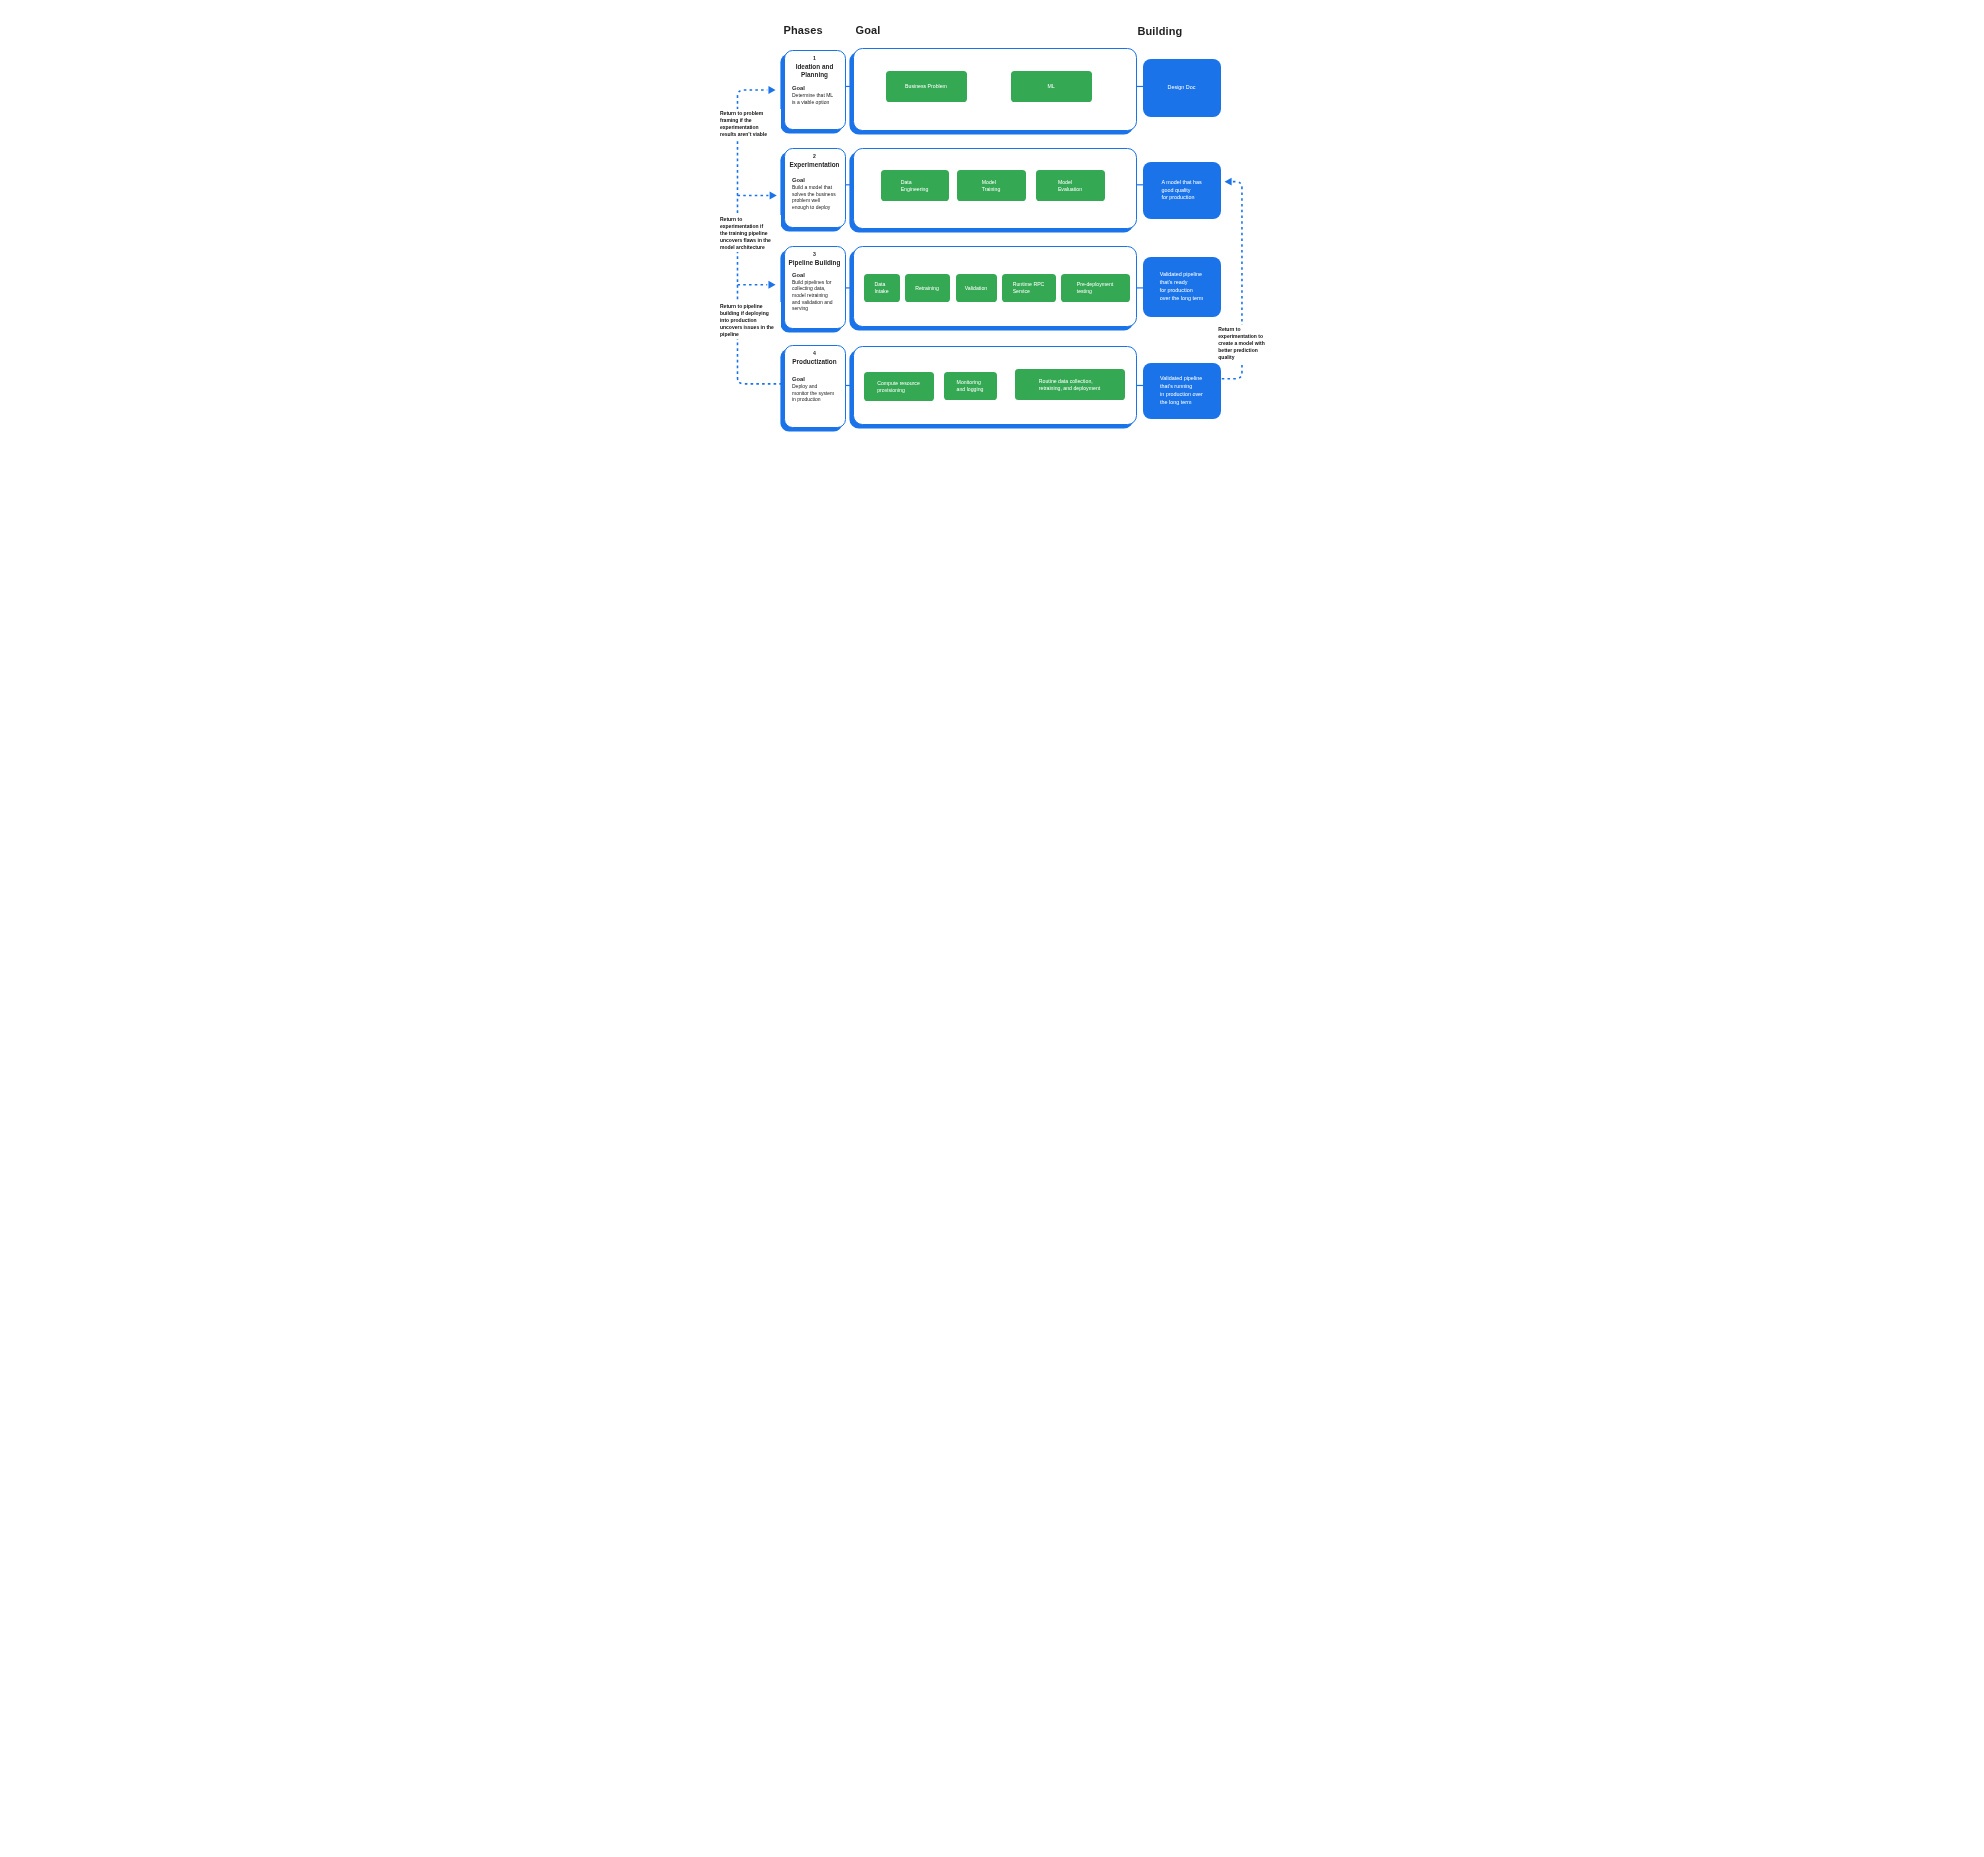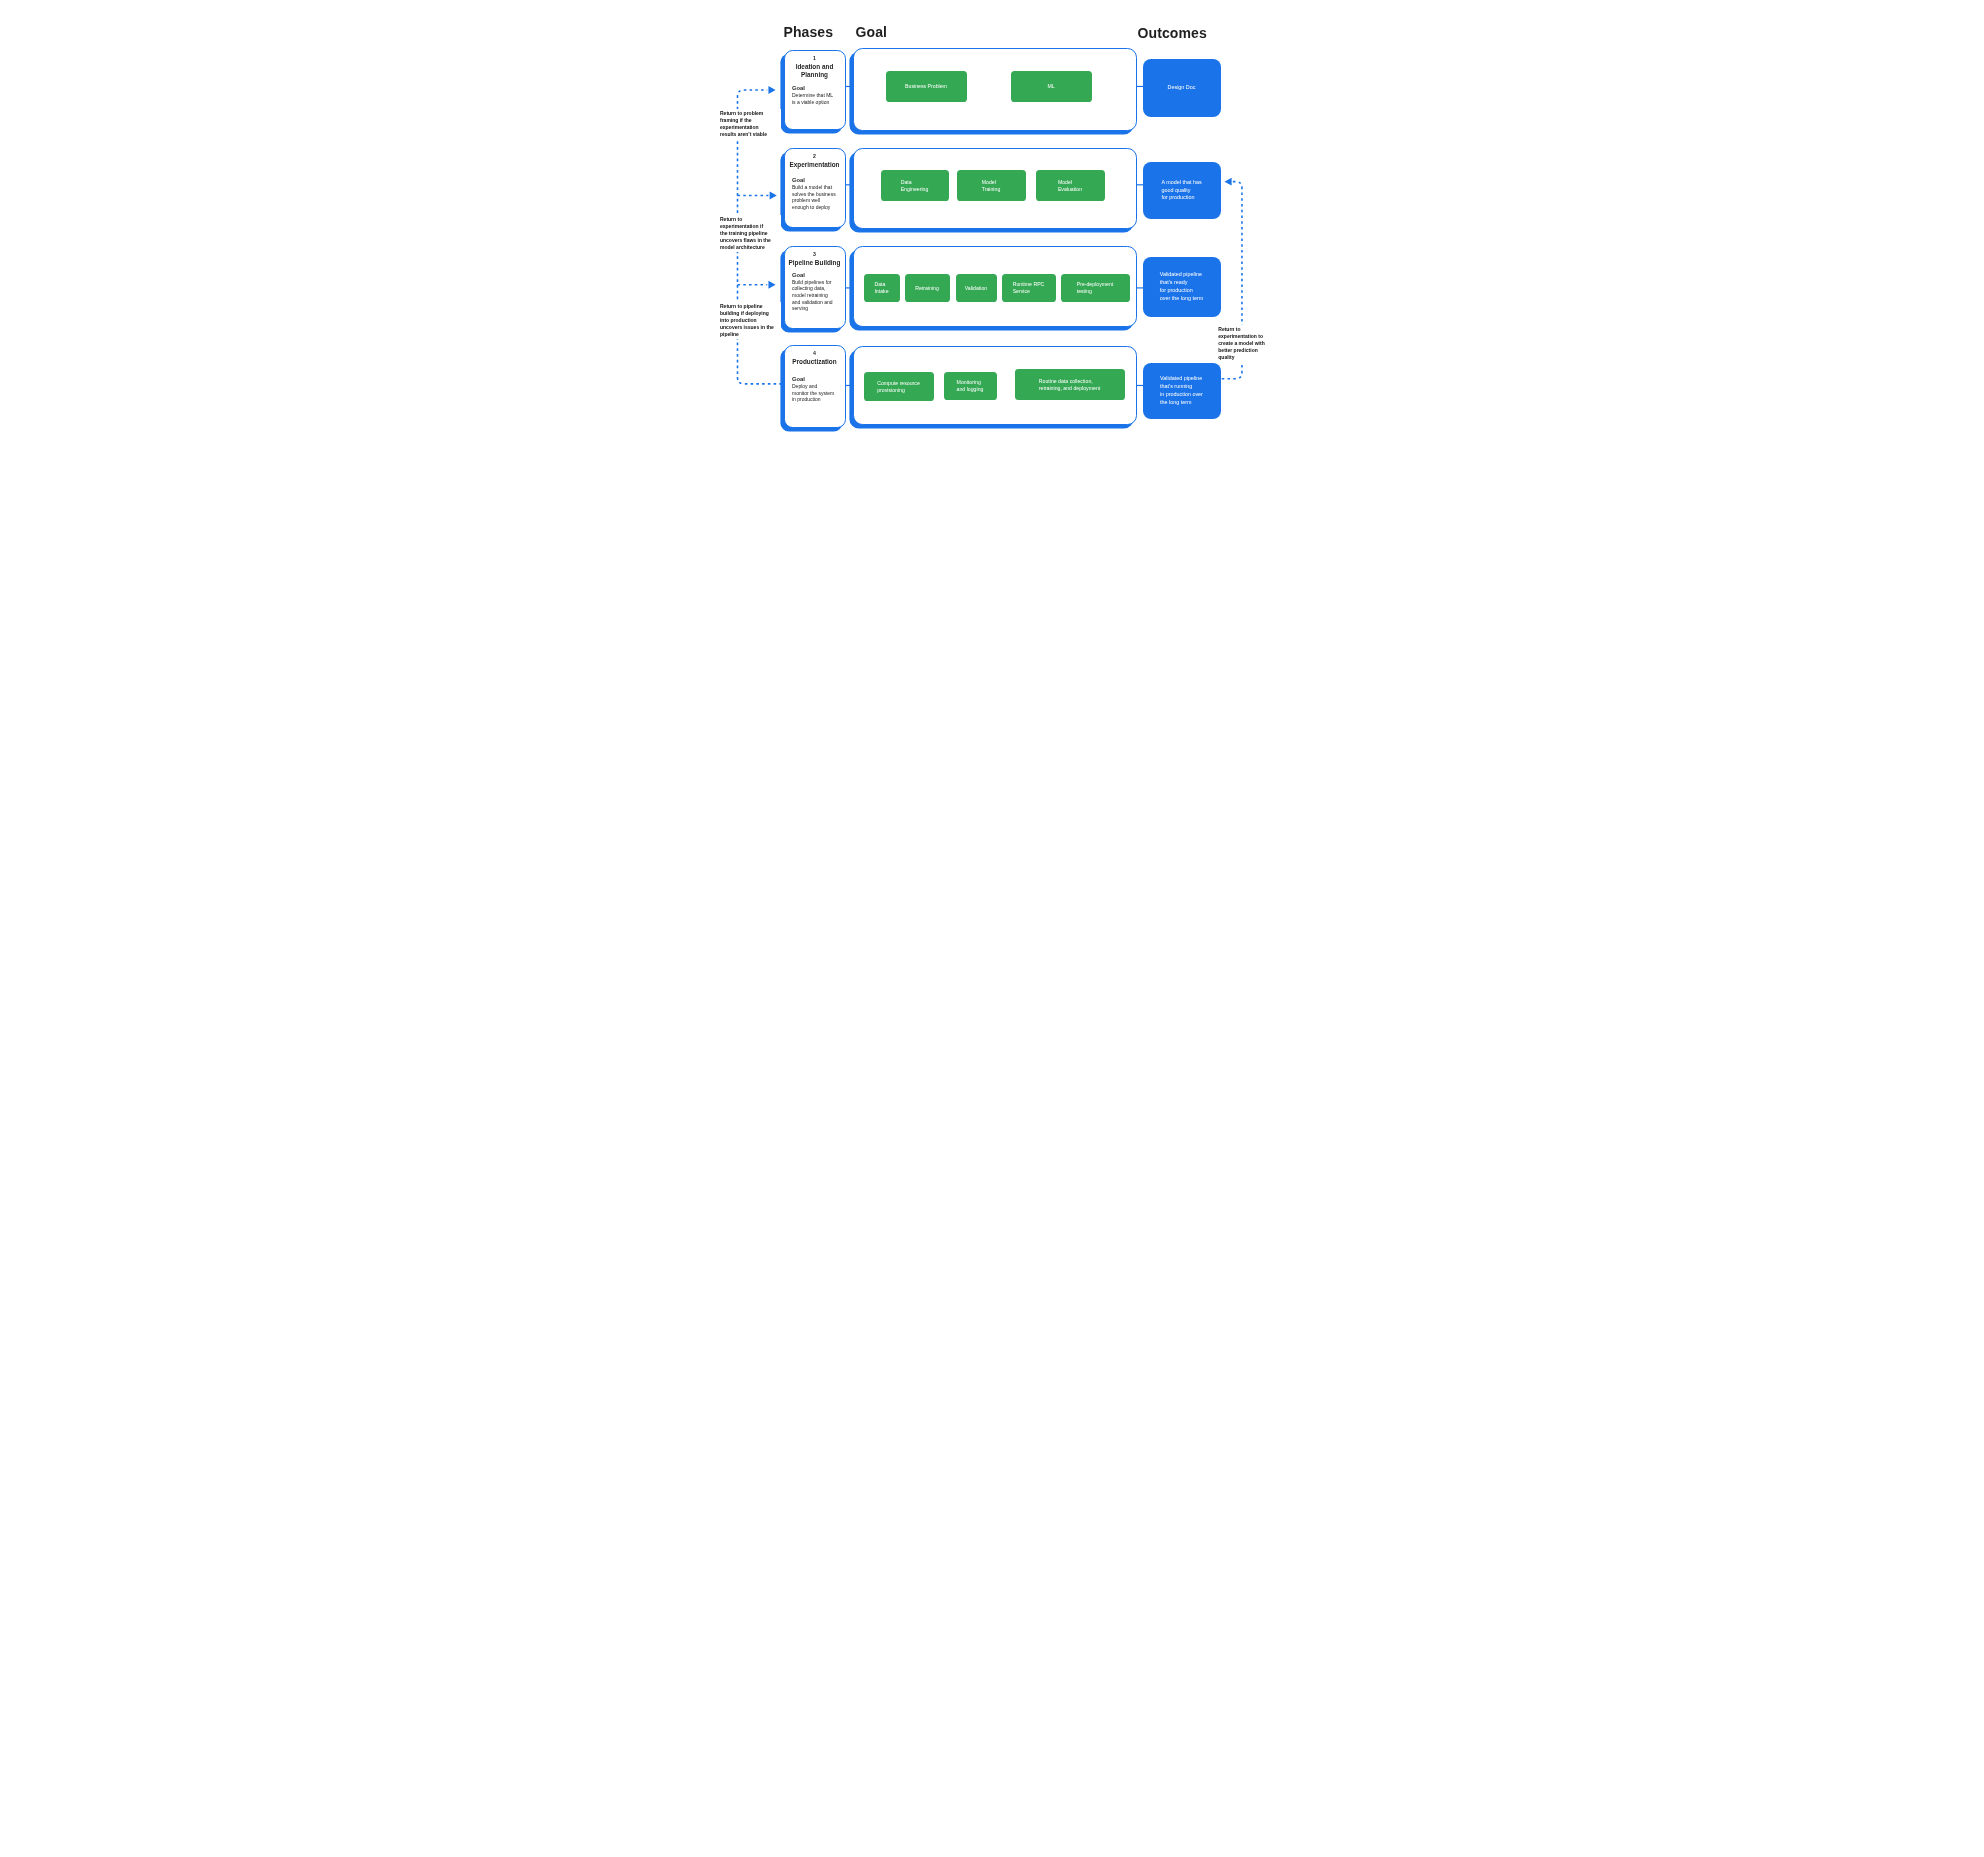--- a/index.html
+++ b/index.html
@@ -1,18 +1,18 @@
 <!DOCTYPE html>
 <html style="font-size:6.4px"><head>
 <meta charset="utf-8">
 <style>
   html,body{margin:0;padding:0;background:#ffffff;font-family:"Liberation Sans",sans-serif;}
   .canvas{position:relative;width:563px;height:464px;margin:0 auto;background:#fff;overflow:hidden;}
   svg.wires{position:absolute;left:0;top:0;z-index:1;}
-  .hdr{position:absolute;z-index:3;font-size:14px;font-weight:700;color:#1f1f1f;letter-spacing:0.1px;}
+  .hdr{position:absolute;z-index:3;font-size:11px;font-weight:700;color:#1f1f1f;letter-spacing:0.1px;}
   .phase-card{position:absolute;left:73px;width:62px;z-index:2;background:#fff;
     border:1.4px solid #1A73E8;border-radius:8.7px;box-shadow:-3.6px 3.6px 0 0 #1A73E8;box-sizing:border-box;}
   .phase-num{text-align:center;font-weight:700;font-size:5.2px;margin-top:4.4px;color:#1f1f1f;}
   .phase-title{text-align:center;font-weight:700;font-size:6.4px;line-height:1.25;margin-top:1.2px;
     white-space:pre-line;color:#1f1f1f;}
   .goal{position:absolute;left:7.5px;right:2.4px;}
   .goal-label{font-weight:700;font-size:5.8px;margin-bottom:1.2px;color:#1f1f1f;}
   .goal-text{font-size:5px;line-height:1.32;white-space:pre-line;color:#222;}
   .task-container{position:absolute;left:142px;width:284px;z-index:2;background:#fff;
     border:1.4px solid #1A73E8;border-radius:9.5px;box-shadow:-3.6px 3.6px 0 0 #1A73E8;box-sizing:border-box;}
@@ -80,21 +80,21 @@
     <g fill="#34A853" stroke="none">
       <polygon points="422,492 416,478 406,488"></polygon>
       <polygon points="1007,475 1022,473 1014,459"></polygon>
       <polygon points="759,995 753,980 742,990"></polygon>
       <polygon points="1055,973 1070,971 1062,956"></polygon>
     </g>
   </svg>
 
   <div class="hdr" style="left:73px;top:24px;">Phases</div>
   <div class="hdr" style="left:145px;top:24px;">Goal</div>
-  <div class="hdr" style="left:427px;top:24.6px;">Outcomes</div>
+  <div class="hdr" style="left:427px;top:24.6px;">Building</div>
 
   <div class="phase-card" style="top:50px;height:80px;">
     <div class="phase-num">1</div>
     <div class="phase-title">Ideation and
 Planning</div>
     <div class="goal" style="top:34px;">
       <div class="goal-label">Goal</div>
       <div class="goal-text">Determine that ML
 is a viable option</div>
     </div>

